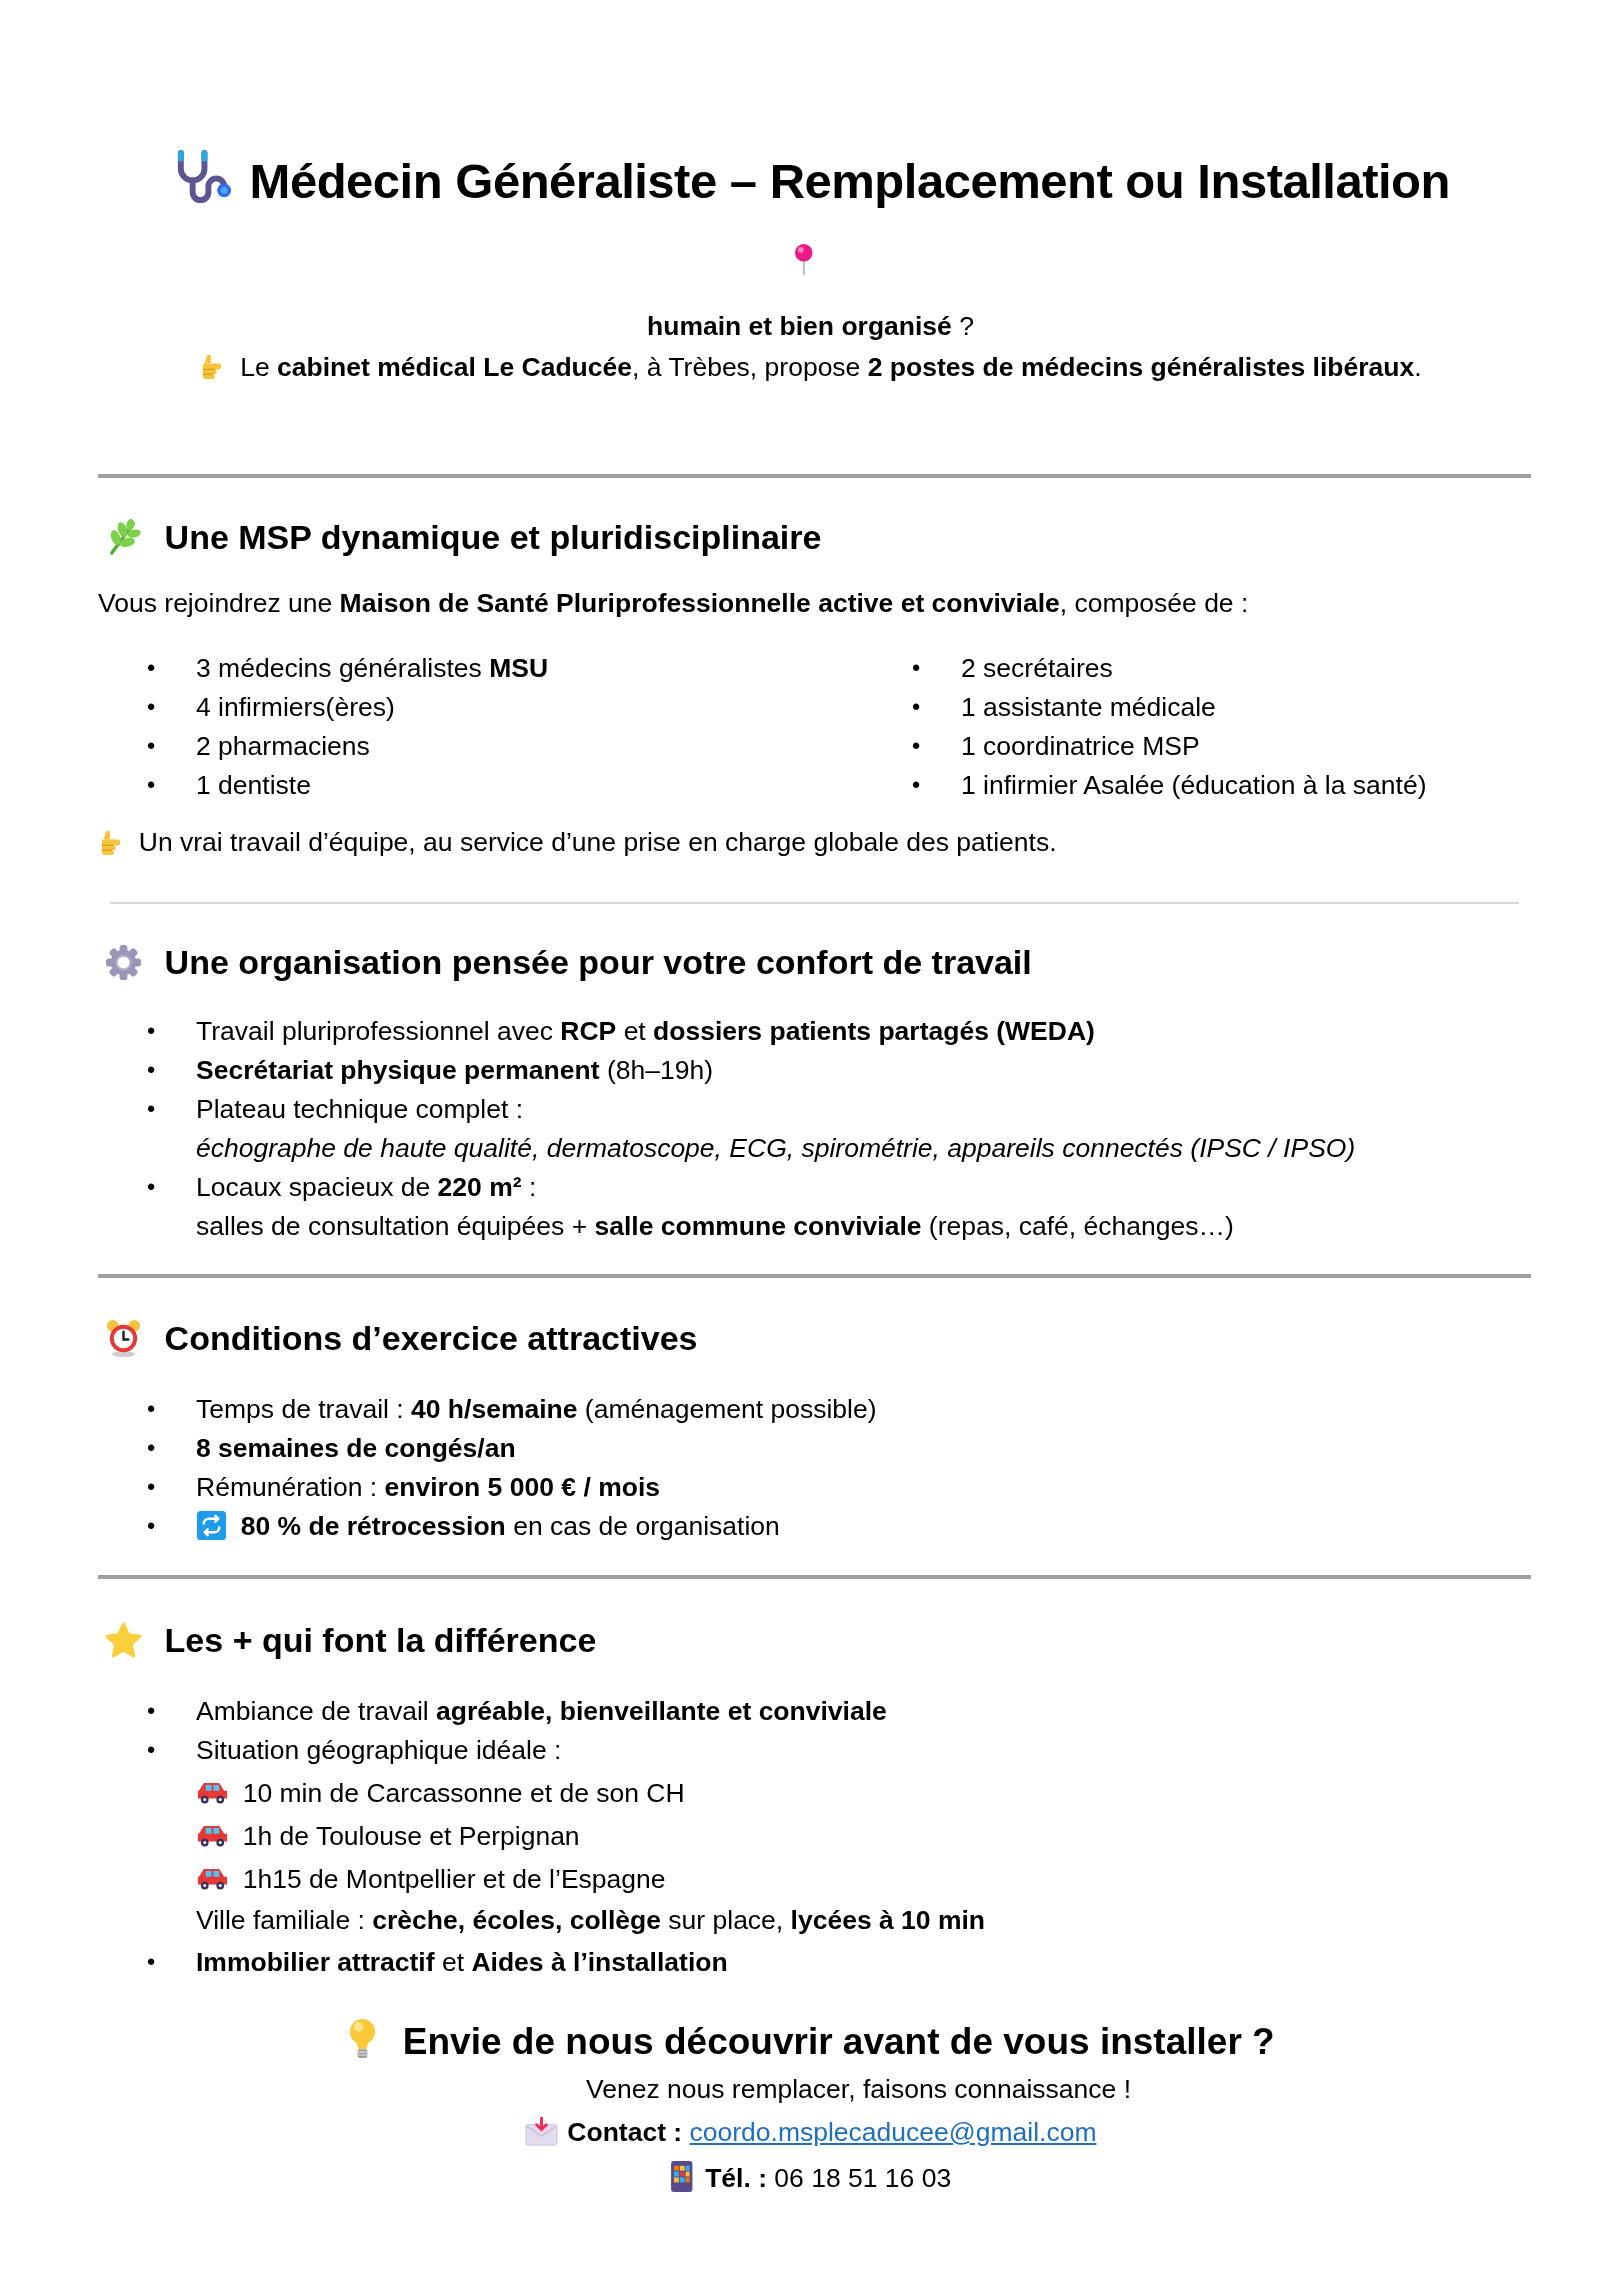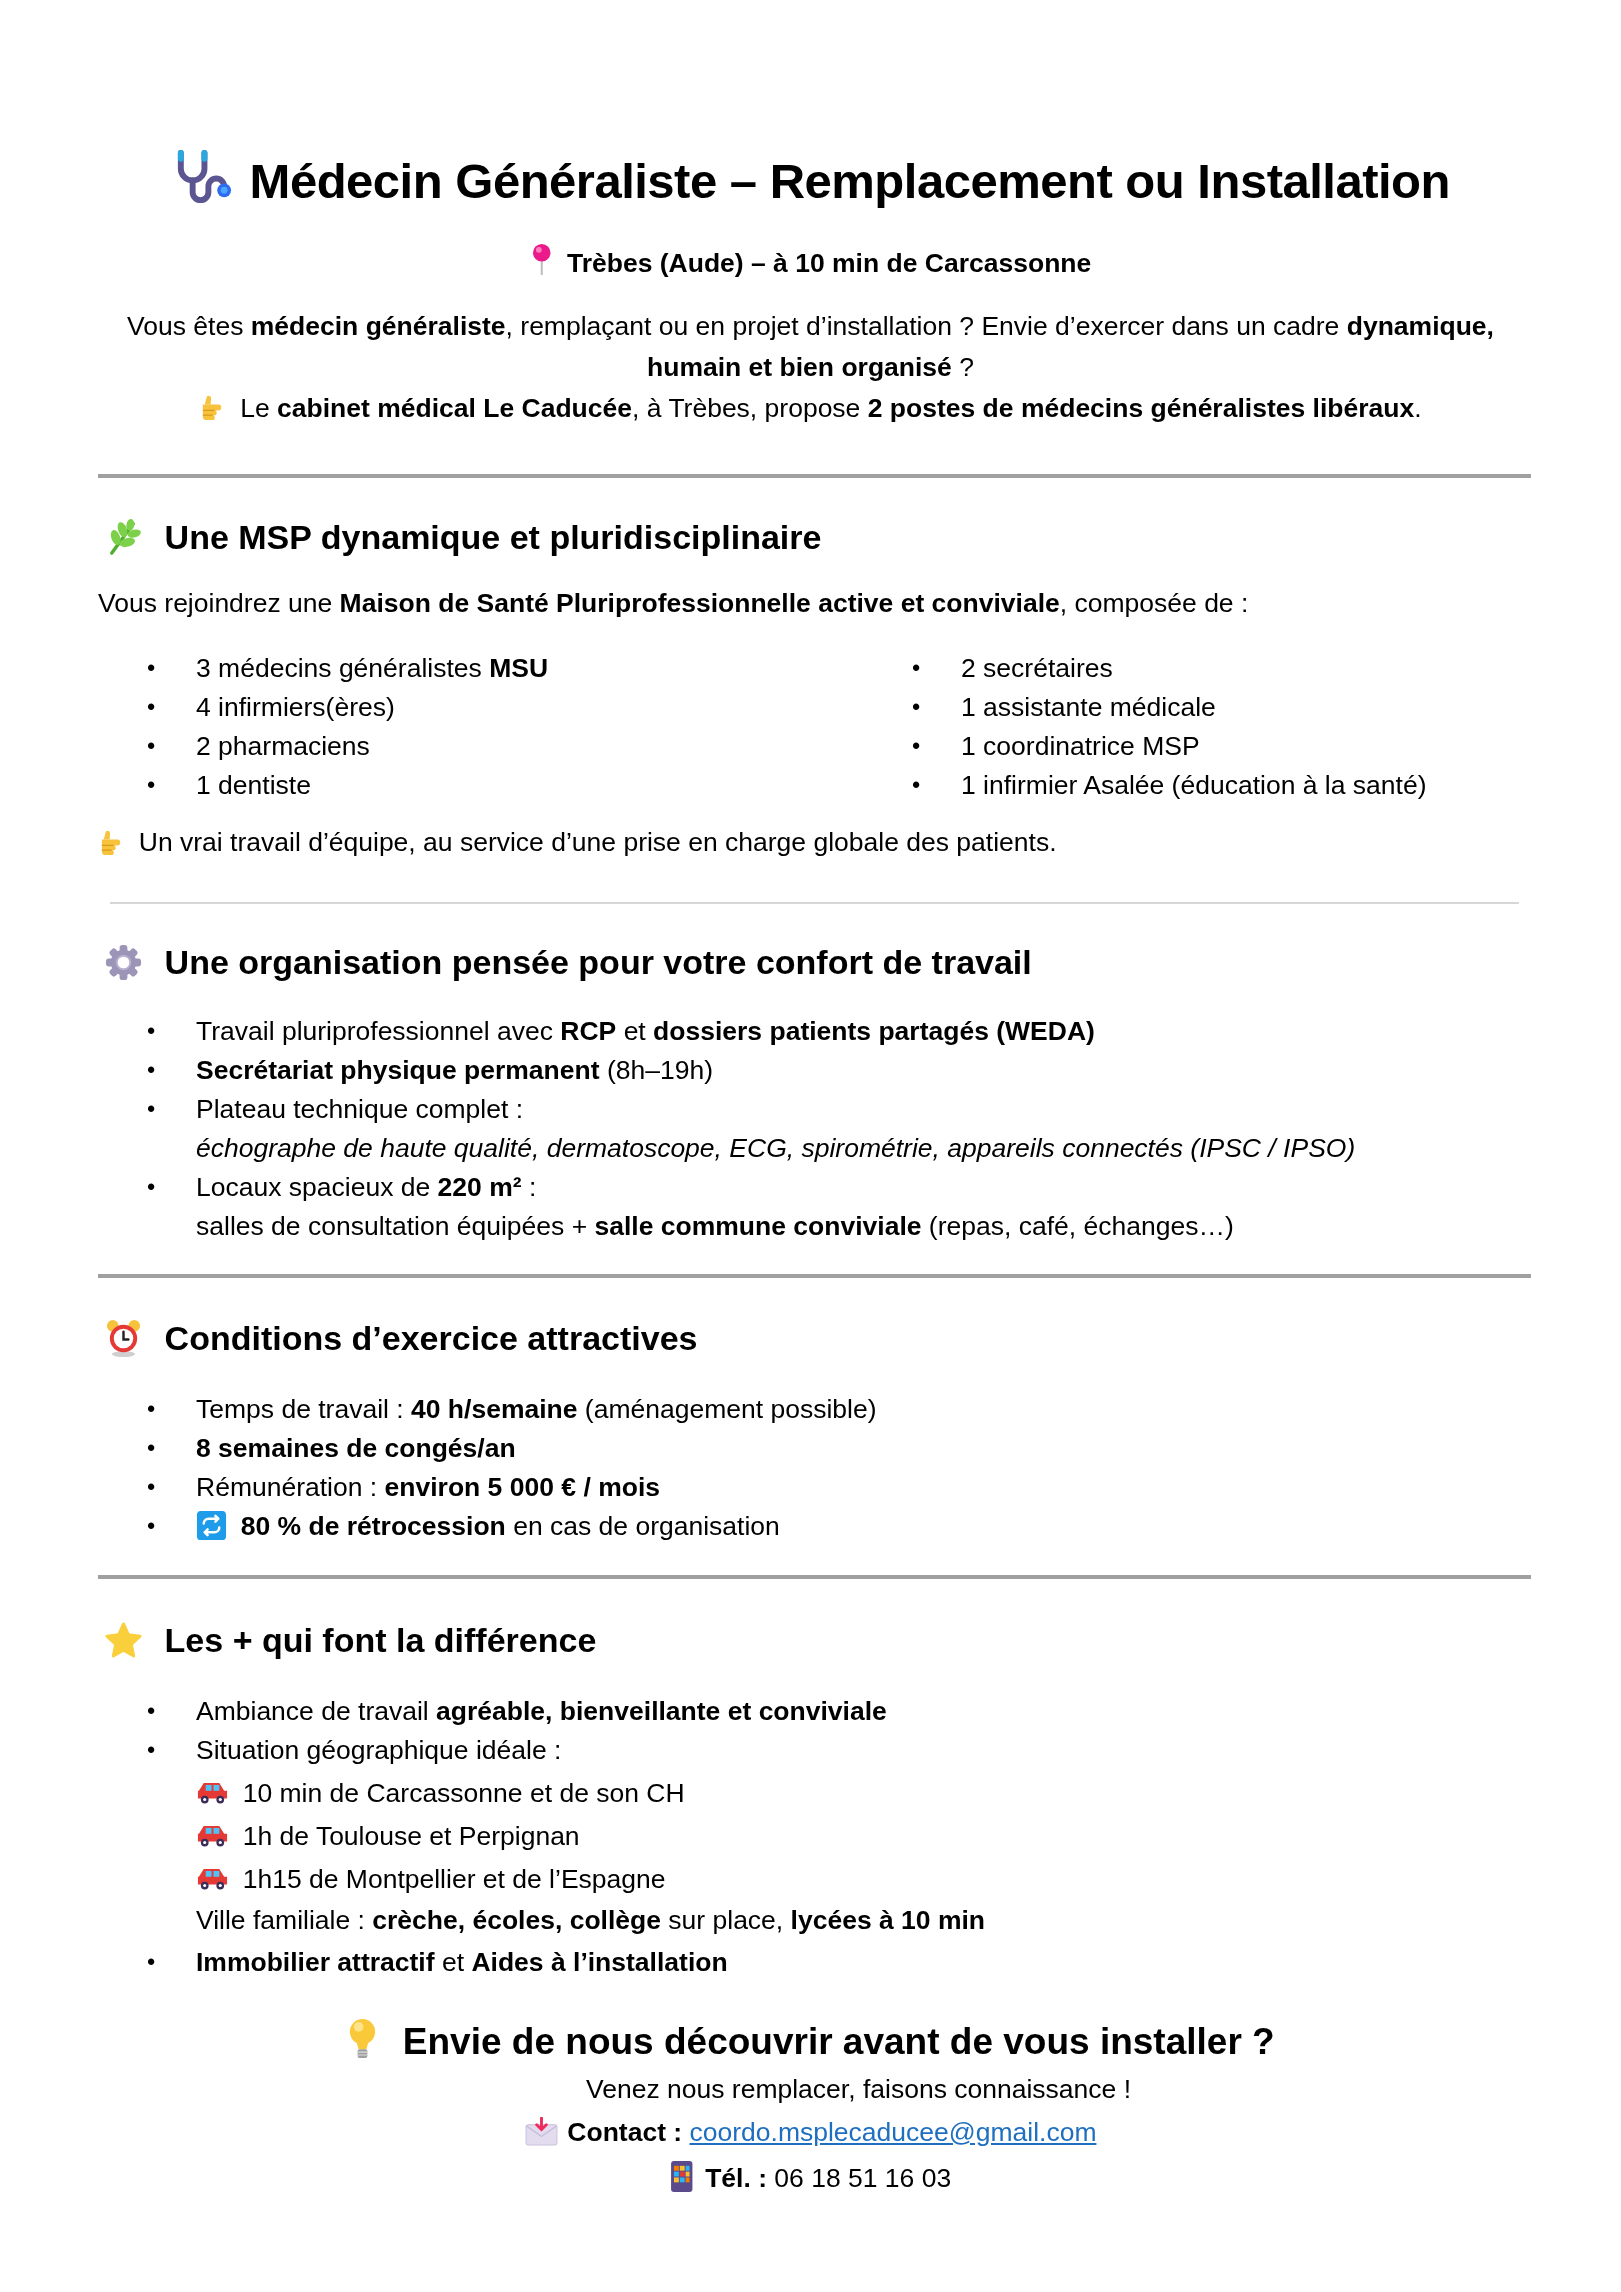--- a/index.html
+++ b/index.html
@@ -59,25 +59,24 @@
     </span><span>Médecin Généraliste – Remplacement ou Installation</span>
   </div>
 
   <div class="abs center loc">
     <span class="ico">
       <svg viewBox="0 0 24 34" width="23.5" height="33">
         <line x1="12" y1="14" x2="12" y2="33" stroke="#bbbbbb" stroke-width="2"></line>
         <circle cx="12" cy="10" r="9" fill="#ea1a8a"></circle>
         <circle cx="9" cy="7" r="3" fill="#ff7fbf"></circle>
       </svg>
-    </span><span>Trèbes (Aude) – à 10 min de Carcassonne</span>
+    </span>
   </div>
 
   <div class="abs center intro">
-    <div><span>Vous êtes </span><b>médecin généraliste</b><span>, remplaçant ou en projet d’installation ? Envie d’exercer dans un cadre </span><b>dynamique,</b></div>
     <div><b>humain et bien organisé</b><span> ?</span></div>
     <div><span class="ico">
       <svg viewBox="0 0 30 30" width="29" height="29">
         <path d="M4 12 h16 a3 3 0 0 1 0 6 h-3 a3 3 0 0 1 0 5 h-2 a3 3 0 0 1 0 5 H8 a4 4 0 0 1 -4 -4 Z" fill="#f7c23c"></path>
         <path d="M6 12 L8 4 a2.5 2.5 0 0 1 4.5 1.5 L12 12" fill="#f7c23c"></path>
         <path d="M4 18 h12 M4 23 h10" stroke="#d99a1c" stroke-width="1.3"></path>
       </svg>
     </span><span>Le </span><b>cabinet médical Le Caducée</b><span>, à Trèbes, propose </span><b>2 postes de médecins généralistes libéraux</b><span>.</span></div>
   </div>
 

